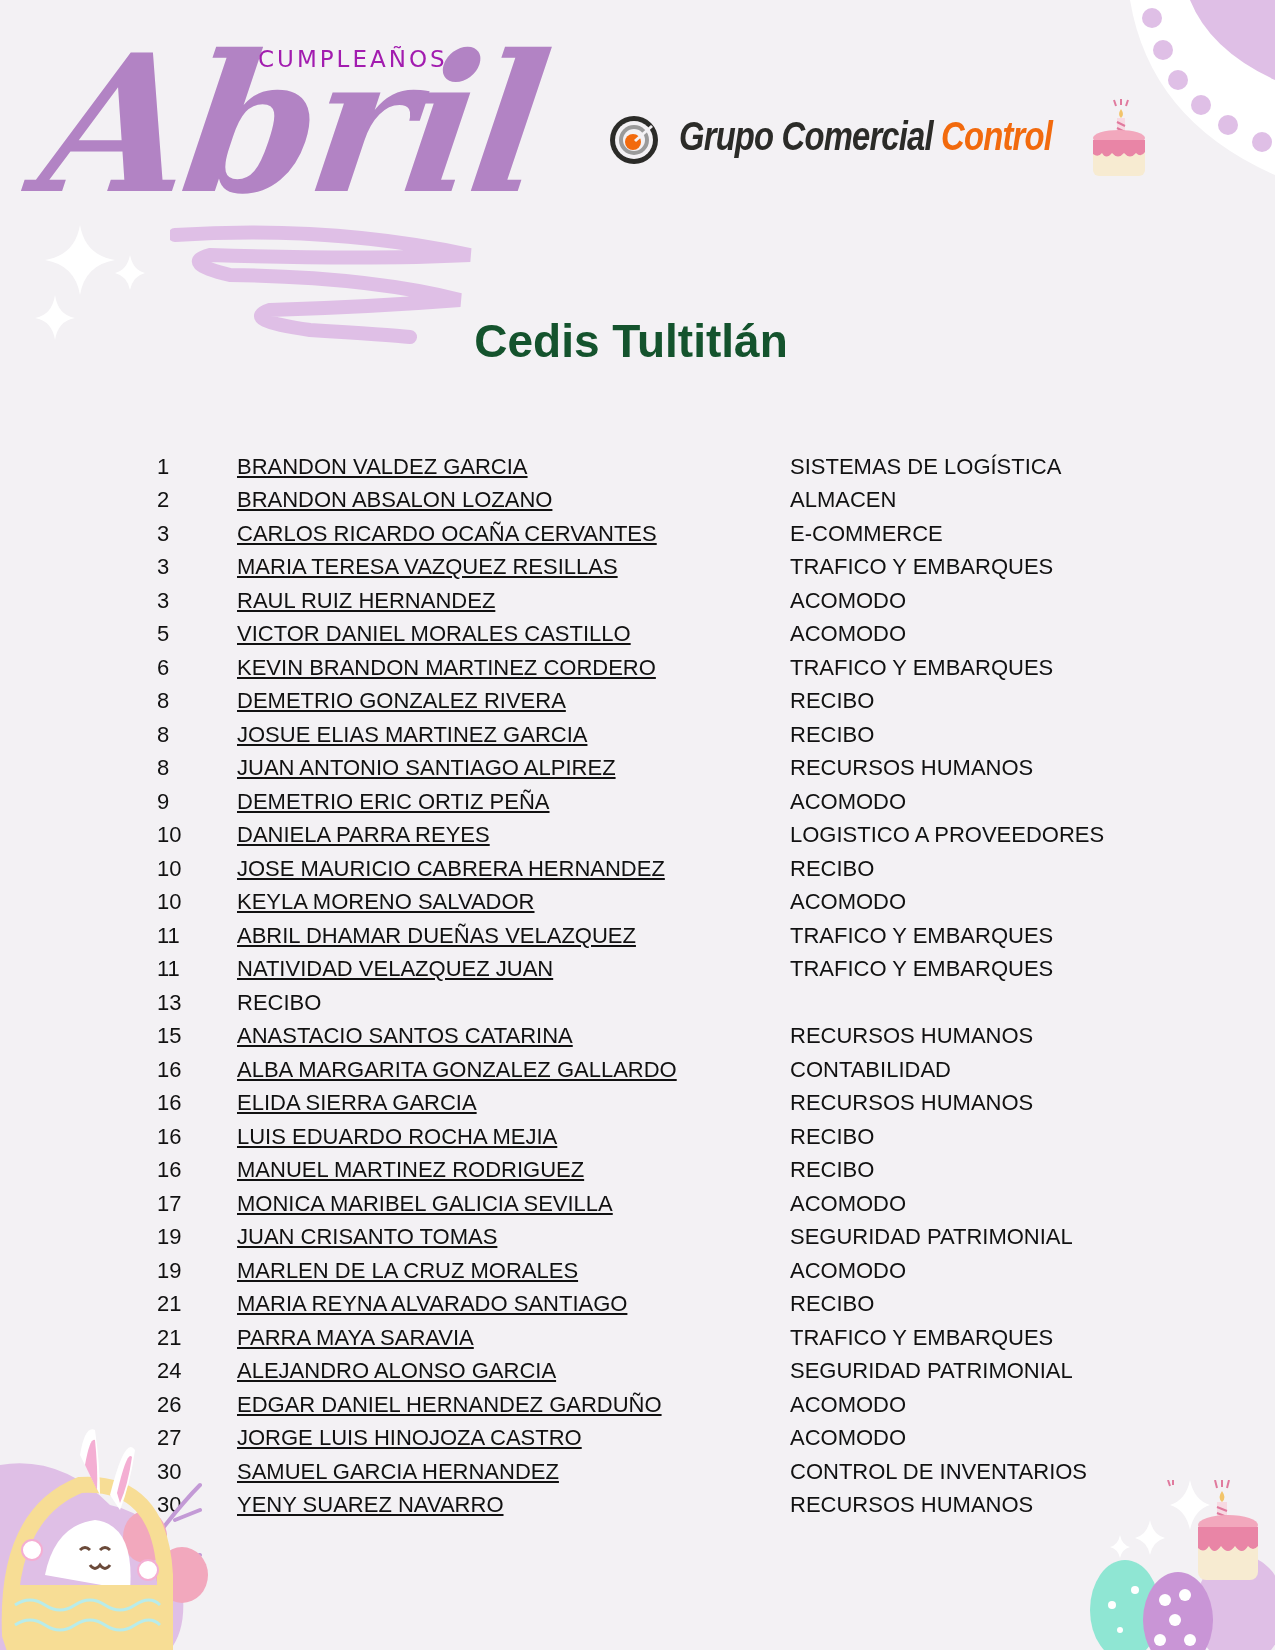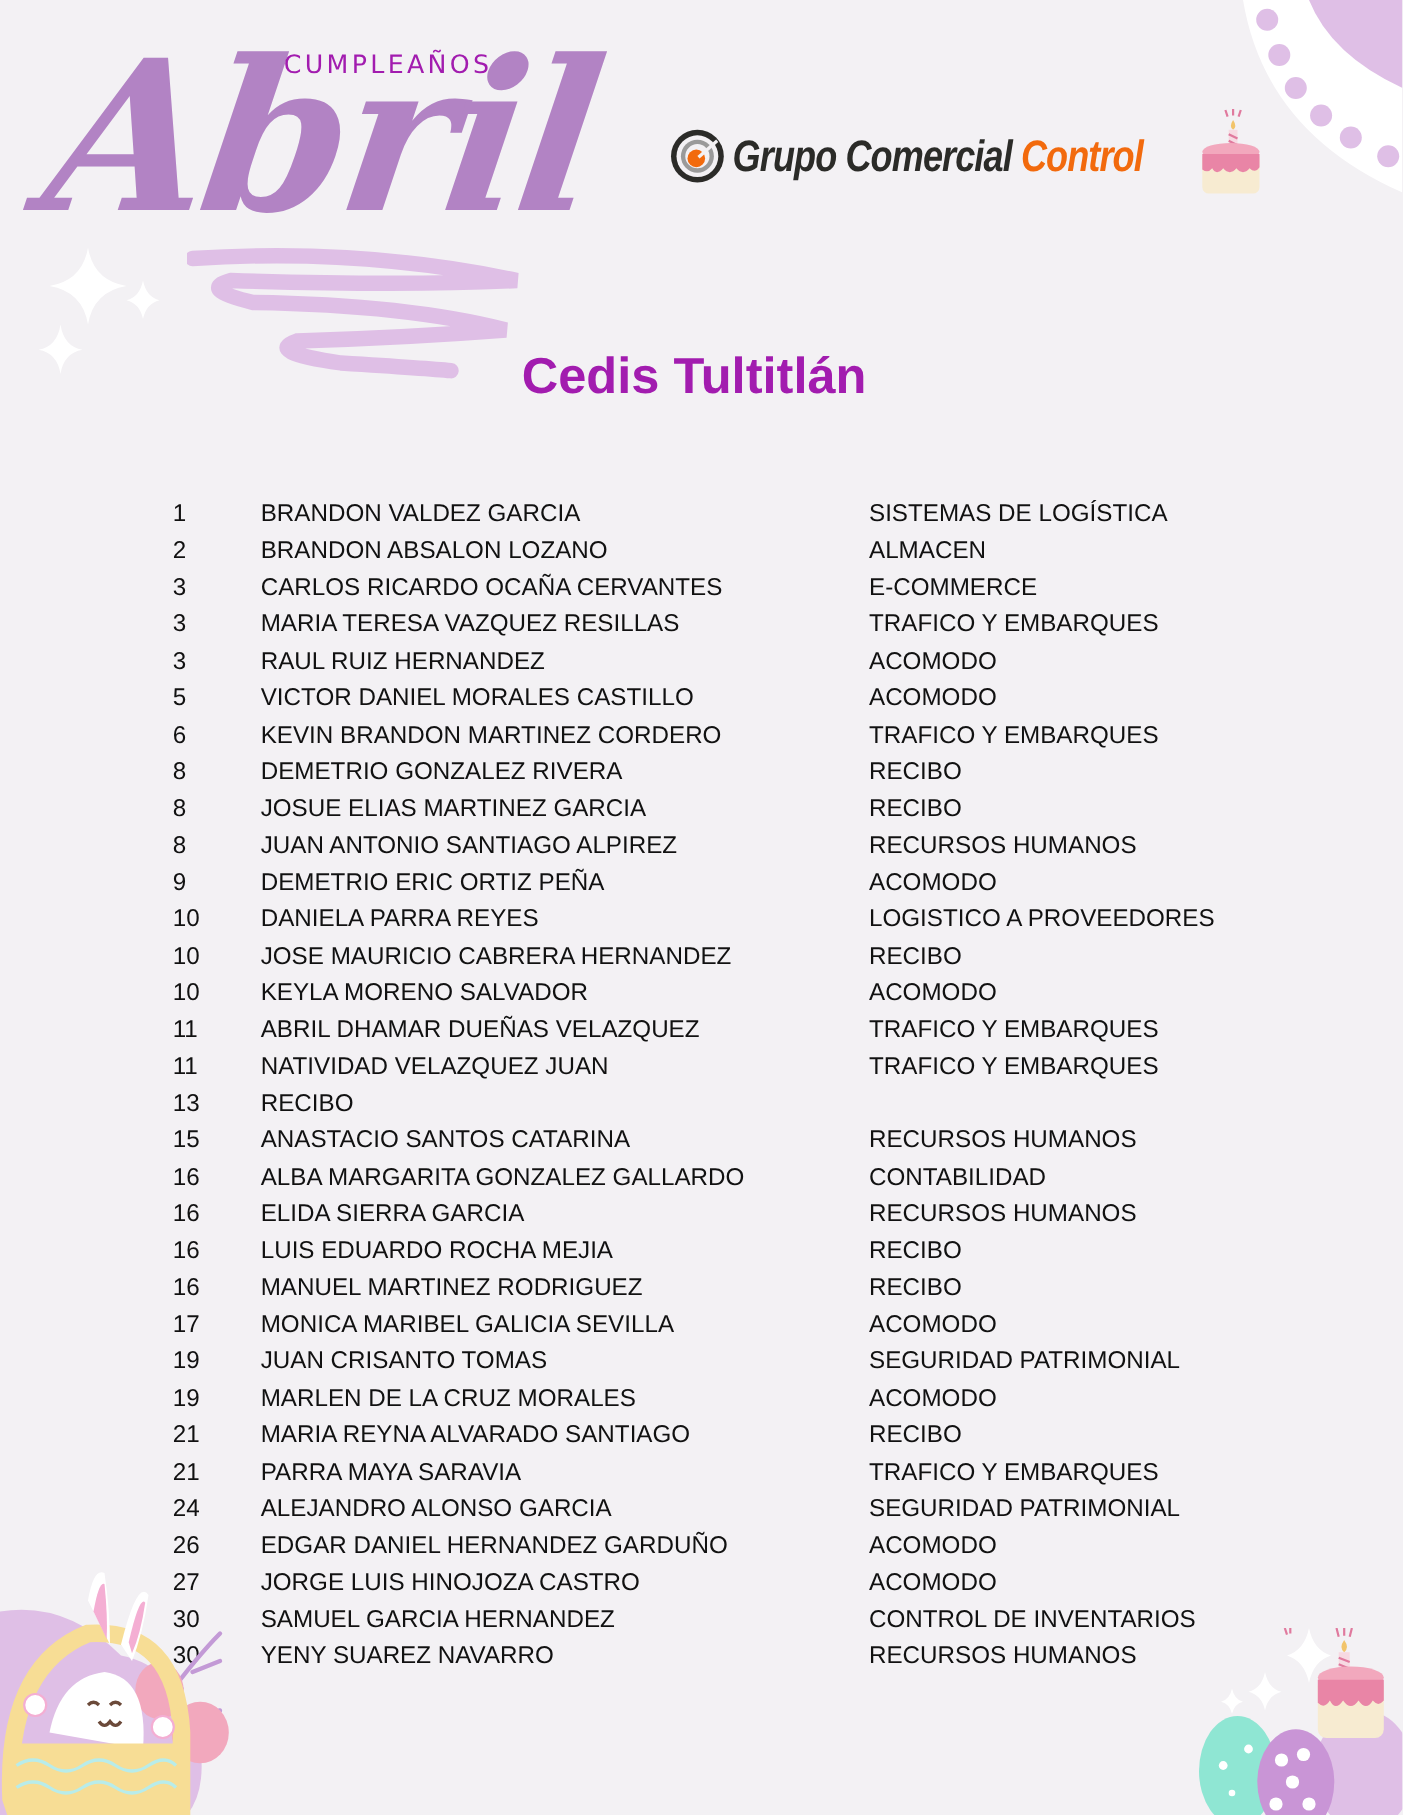--- a/index.html
+++ b/index.html
@@ -22,46 +22,46 @@
   .abril {
     position: absolute; left: 15px; top: 0px;
     font-family: "DejaVu Serif", serif;
     font-style: italic; font-weight: bold;
     font-size: 190px; line-height: 230px; color: #b283c4;
     letter-spacing: -6px;
     transform: skewX(-8deg);
   }
 
   
-  .logo { left: 608px; top: 114px; height: 56px; display: flex; align-items: center; }
+  .logo { left: 608px; top: 114px; height: 56px; display: flex; align-items: flex-start; gap: 13px; }
   .logo-mark { width: 52px; height: 52px; margin-right: 6px; }
   .logo-text {
     font-family: "Liberation Sans", sans-serif;
     font-weight: bold; font-style: italic;
     font-size: 40px; letter-spacing: -1px;
     transform: scaleX(0.82); transform-origin: left center;
     white-space: nowrap;
   }
   .logo-text .dark { color: #2b2b28; }
   .logo-text .orange { color: #f26a0d; }
 
   .title {
     left: 0; width: 1262px; top: 314px;
     text-align: center;
-    font-size: 46px; font-weight: bold; color: #a21caf;
+    font-size: 46px; font-weight: bold; color: #14532d;
   }
 
   
   .list { left: 157px; top: 450px; width: 980px; }
   .row {
     display: flex; height: 33.5px; align-items: center;
     font-size: 22px; line-height: 26px;
   }
   .row .day { width: 80px; }
-  .row .name { width: 553px; }
+  .row .name { width: 553px; text-decoration: underline; }
   .row .dept { flex: 1; }
 </style>
 </head>
 <body>
 
 <svg class="abs" style="left:1110px; top:0px;" width="165" height="180" viewBox="0 0 165 180">
   <path d="M20 0 Q 40 120 165 175 L165 0 Z" fill="#ffffff"></path>
   <path d="M80 0 Q 100 50 165 80 L165 0 Z" fill="#dfbfe6"></path>
   <circle cx="42" cy="18" r="10" fill="#dfbfe6"></circle>
   <circle cx="53" cy="50" r="10" fill="#dfbfe6"></circle>

